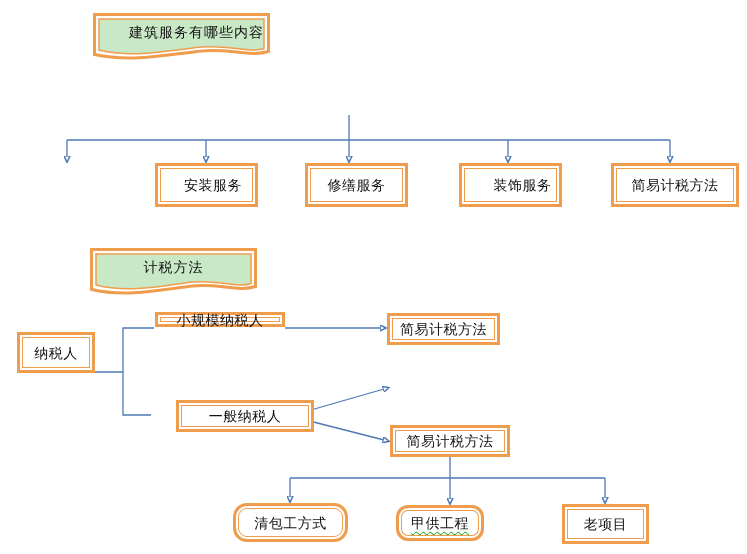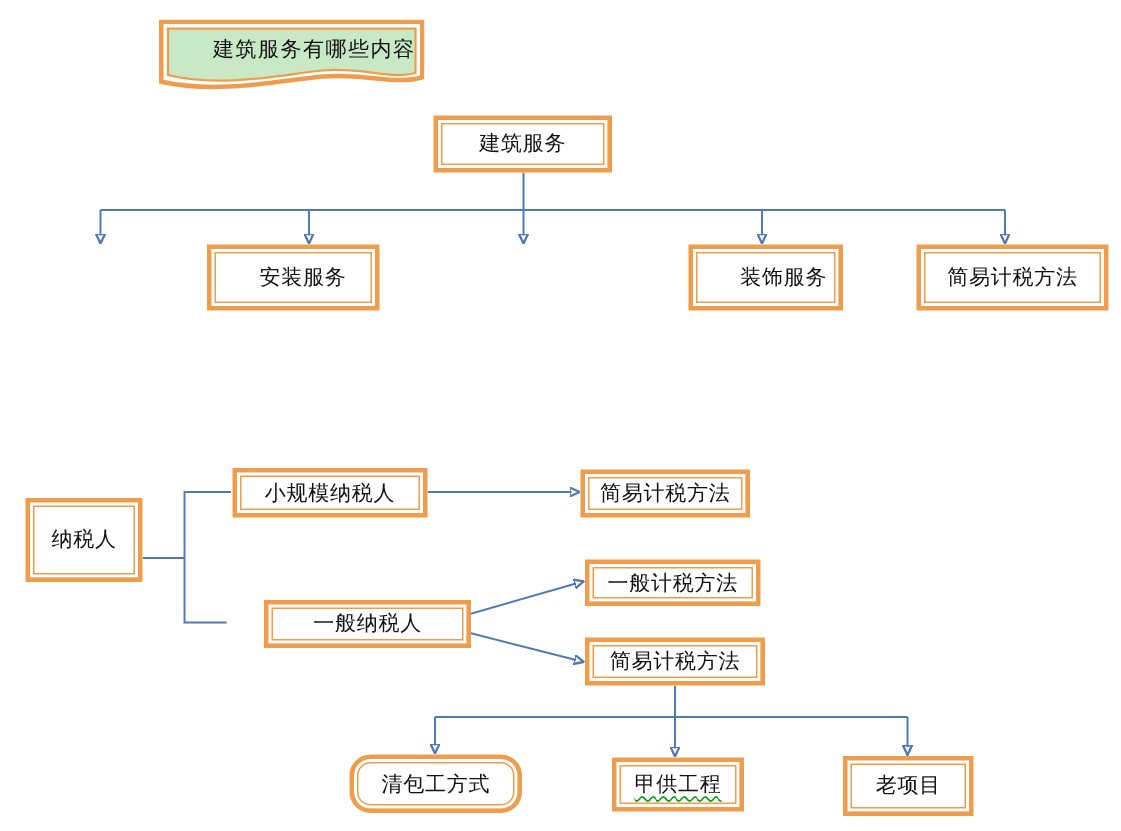--- a/index.html
+++ b/index.html
@@ -62,40 +62,46 @@
     <path d="M285,328 H381" marker-end="url(#arrowhead)"></path>
     <path d="M290,416 L384,389" marker-end="url(#arrowhead)"></path>
     <path d="M290,416 L384,440" marker-end="url(#arrowhead)"></path>
 
     <path d="M450,457 V478 M290,478 H605"></path>
     <path d="M290,478 V497" marker-end="url(#arrowhead)"></path>
     <path d="M450,478 V499" marker-end="url(#arrowhead)"></path>
     <path d="M605,478 V498" marker-end="url(#arrowhead)"></path>
   </svg>
 
-  <div class="banner" style="left:93px;top:13px;width:207px;height:54px;margin-left:13px;">
+  <div class="banner" style="left:93px;top:13px;width:207px;height:54px;">
     <svg width="177" height="54" viewBox="0 0 177 54">
       <path class="banner-outer" d="M1.5,1.5 H175.5 V38.5 C158,44 136,35.5 109,38 C81,40.5 40,50 1.5,41.5 Z"></path>
       <path class="banner-inner" d="M6,6 H171 V35.5 C156,40.5 136,31.5 109,34 C83,36.5 42,46 6,37 Z"></path>
     </svg>
     <div class="banner-label">建筑服务有哪些内容</div>
   </div>
 
-  <div class="node" style="left:289px;top:77px;width:119px;height:38px;">建筑服务</div>
-  <div class="node" style="left:138px;top:163px;width:115px;height:44px;padding-left:13px;">安装服务</div>
+  <div class="node" style="left:155px;top:163px;width:103px;height:44px;padding-left:13px;">安装服务</div>
+  <div class="node" style="left:305px;top:163px;width:103px;height:44px;">修缮服务</div>
   <div class="node" style="left:459px;top:163px;width:103px;height:44px;padding-left:24px;">装饰服务</div>
   <div class="node" style="left:611px;top:163px;width:128px;height:44px;">简易计税方法</div>
 
+  <div class="banner" style="left:90px;top:248px;width:167px;height:54px;">
+    <svg width="167" height="54" viewBox="0 0 167 54">
+      <path class="banner-outer" d="M1.5,1.5 H165.5 V38.5 C149,44 128,35.5 103,38 C77,40.5 38,50 1.5,41.5 Z"></path>
+      <path class="banner-inner" d="M6,6 H161 V35.5 C147,40.5 128,31.5 103,34 C79,36.5 40,46 6,37 Z"></path>
+    </svg>
+    <div class="banner-label">计税方法</div>
+  </div>
 
-  <div class="node" style="left:17px;top:332px;width:78px;height:56px;">纳税人</div>
-  <div class="node" style="left:155px;top:312px;width:130px;height:33px;">小规模纳税人</div>
+  <div class="node" style="left:17px;top:332px;width:78px;height:41px;">纳税人</div>
+  <div class="node" style="left:155px;top:312px;width:130px;height:15px;">小规模纳税人</div>
   <div class="node" style="left:387px;top:313px;width:113px;height:32px;">简易计税方法</div>
   <div class="node" style="left:152px;top:400px;width:138px;height:32px;margin-left:24px;">一般纳税人</div>
-  <div class="node" style="left:390px;top:373px;width:117px;height:31px;">一般计税方法</div>
   <div class="node" style="left:390px;top:425px;width:120px;height:32px;">简易计税方法</div>
 
   <div class="node" style="left:233px;top:503px;width:115px;height:39px;border-radius:14px;">清包工方式</div>
-  <div class="node" style="left:408px;top:505px;width:88px;height:36px;">
+  <div class="node" style="left:396px;top:505px;width:88px;height:36px;border-radius:12px;">
     <span class="squiggle">甲供工程</span>
   </div>
   <div class="node" style="left:562px;top:504px;width:87px;height:40px;">老项目</div>
 
 </div>
 
 </body></html>

